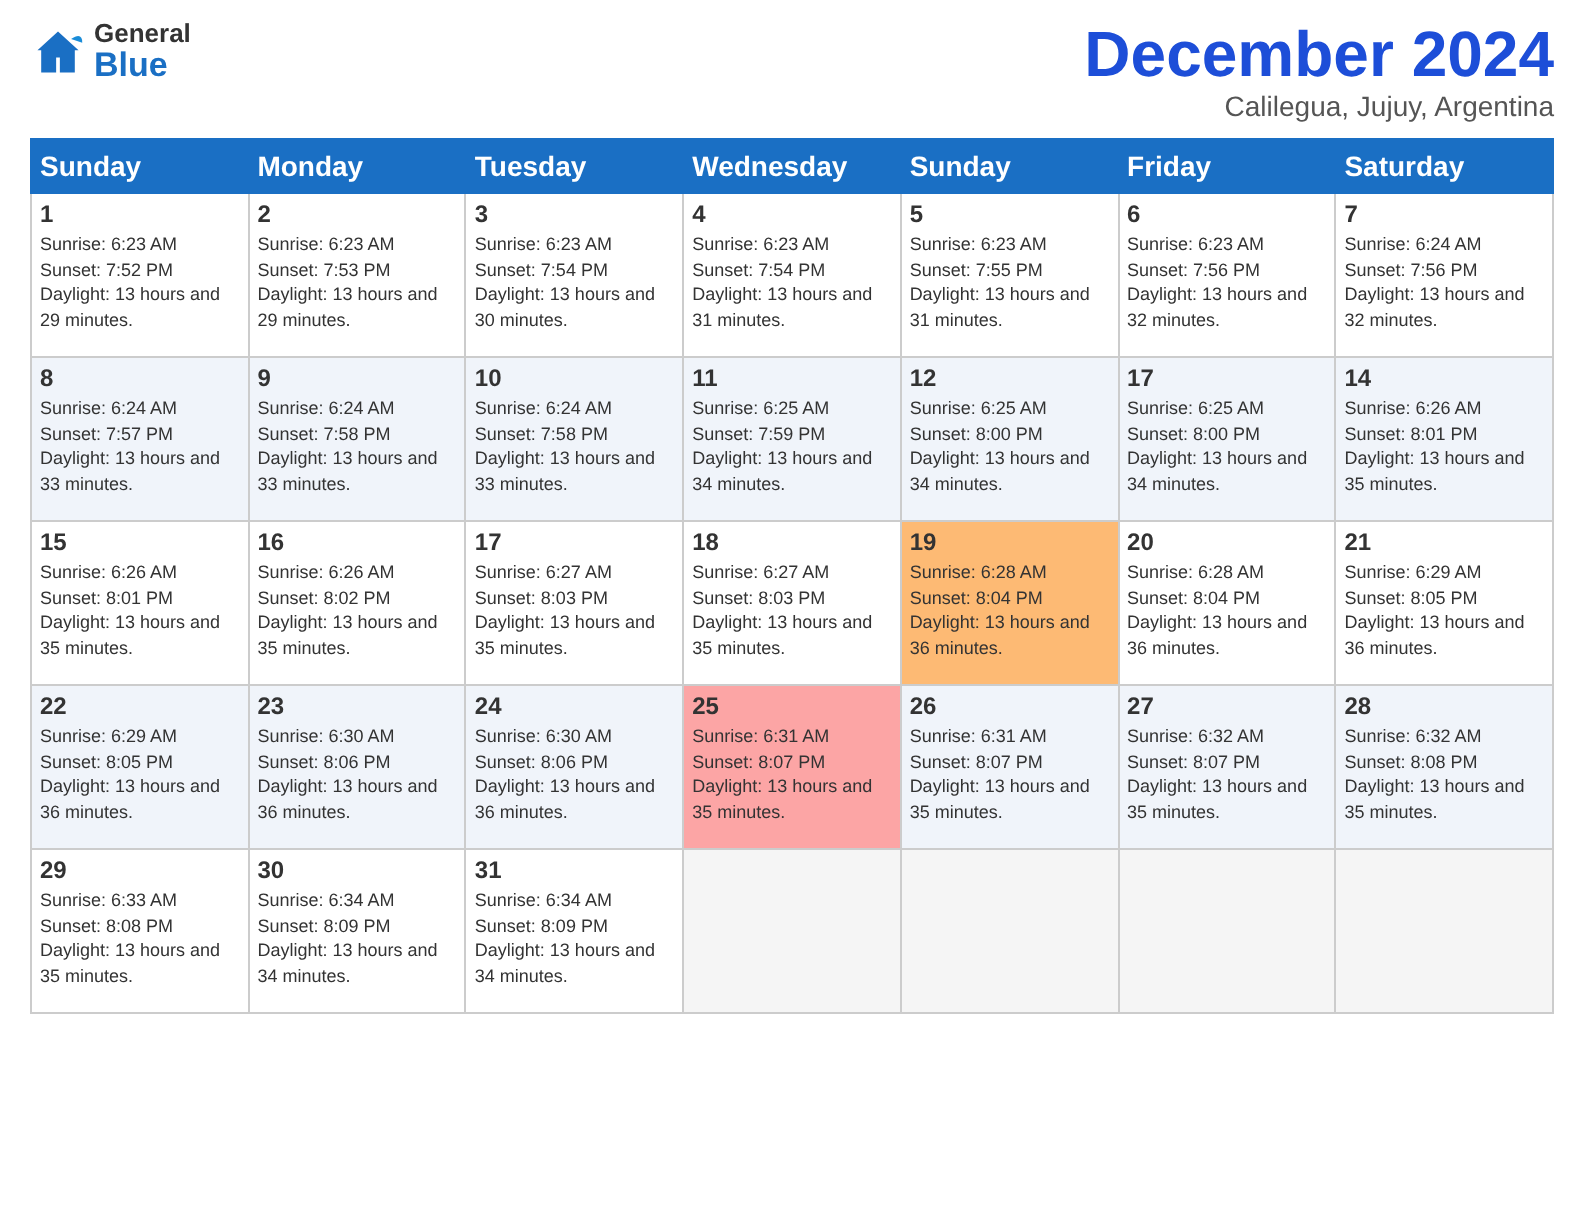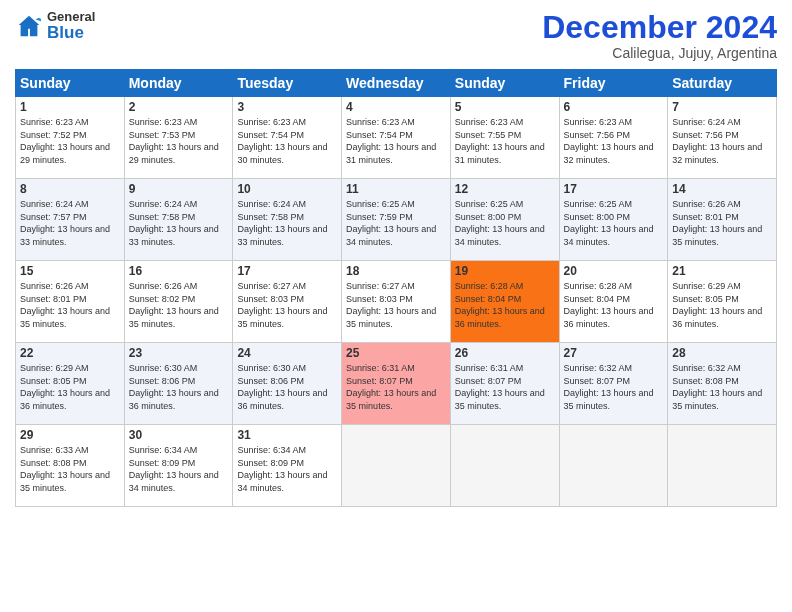--- a/index.html
+++ b/index.html
@@ -208,21 +208,21 @@
         <span class="day-info">Sunrise: 6:26 AM<br>Sunset: 8:02 PM<br>Daylight: 13 hours and 35 minutes.</span>
       </td>
           <td style="background:#fff;">
         <span class="day-num">17</span>
         <span class="day-info">Sunrise: 6:27 AM<br>Sunset: 8:03 PM<br>Daylight: 13 hours and 35 minutes.</span>
       </td>
           <td style="background:#fff;">
         <span class="day-num">18</span>
         <span class="day-info">Sunrise: 6:27 AM<br>Sunset: 8:03 PM<br>Daylight: 13 hours and 35 minutes.</span>
       </td>
-          <td style="background:#f97316;">
+          <td style="background:#fdba74;">
         <span class="day-num">19</span>
         <span class="day-info">Sunrise: 6:28 AM<br>Sunset: 8:04 PM<br>Daylight: 13 hours and 36 minutes.</span>
       </td>
           <td style="background:#fff;">
         <span class="day-num">20</span>
         <span class="day-info">Sunrise: 6:28 AM<br>Sunset: 8:04 PM<br>Daylight: 13 hours and 36 minutes.</span>
       </td>
           <td style="background:#fff;">
         <span class="day-num">21</span>
         <span class="day-info">Sunrise: 6:29 AM<br>Sunset: 8:05 PM<br>Daylight: 13 hours and 36 minutes.</span>

